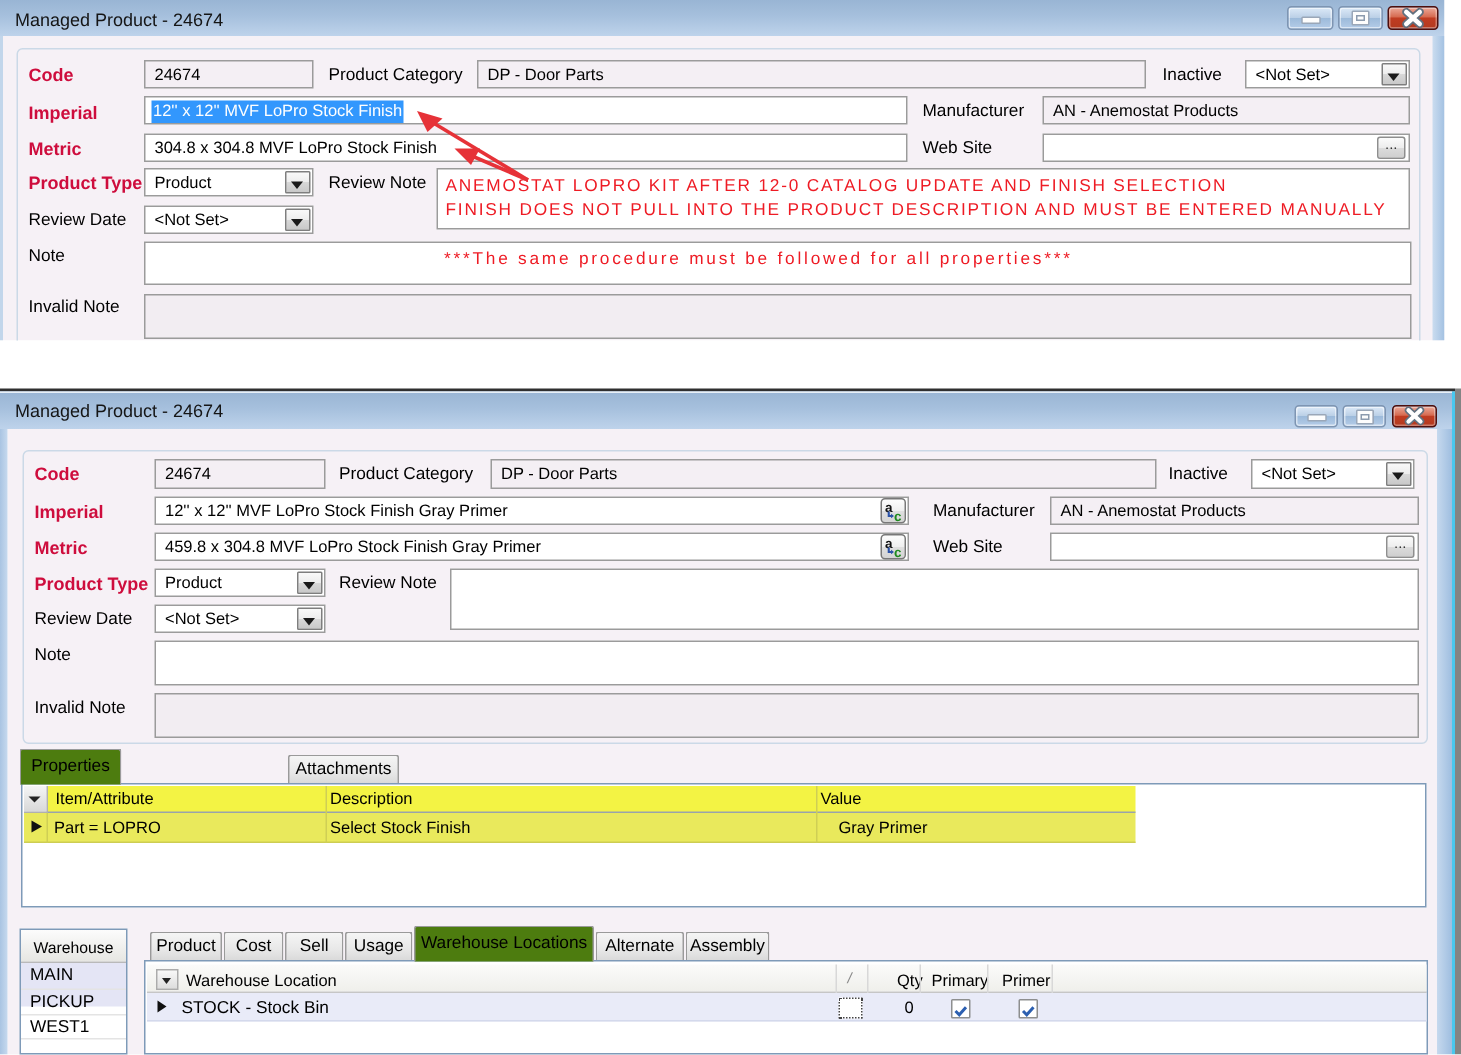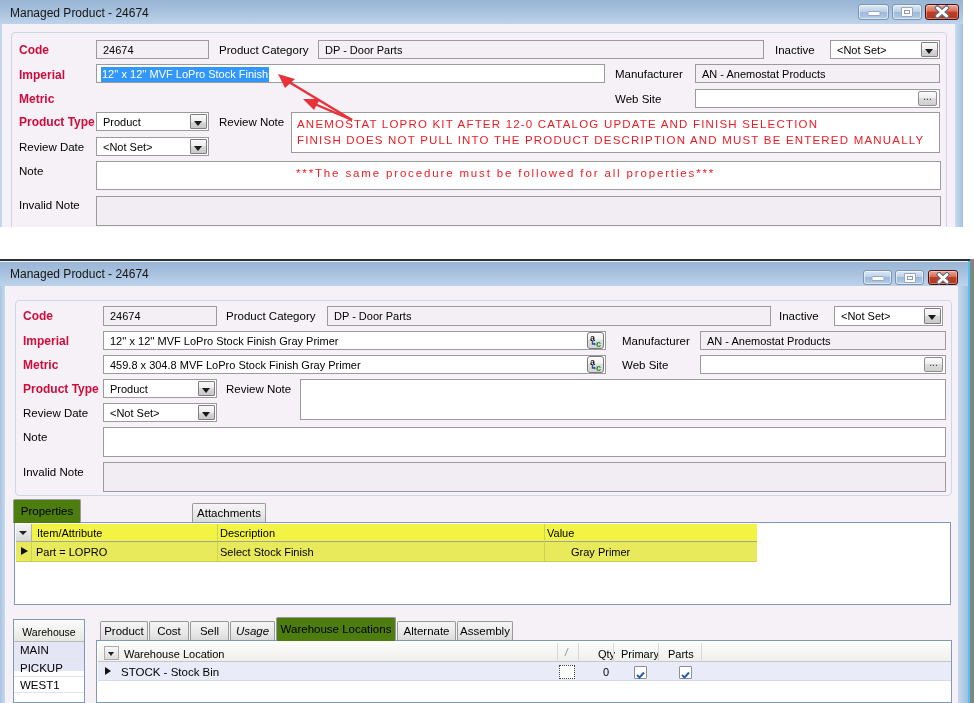--- a/index.html
+++ b/index.html
@@ -69,20 +69,21 @@
   <div class="fld ro" style="left:318px; top:40px; width:446px; height:19px;">DP - Door Parts</div>
   <div class="lbl" style="left:775px; top:44px;">Inactive</div>
   <div class="combo" style="left:830px; top:40px; width:110px; height:19px;">&lt;Not Set&gt;<span class="dbtn"></span></div>
 
   <div class="lblr" style="left:19px; top:68px;">Imperial</div>
   <div class="fld" style="left:96px; top:64px; width:509px; height:19px; padding-left:4px;"><span style="background:#3297FD; color:#fff; padding:1px 1px 2px 1px;">12'' x 12'' MVF LoPro Stock Finish</span></div>
   <div class="lbl" style="left:615px; top:68px;">Manufacturer</div>
   <div class="fld ro" style="left:695px; top:64px; width:245px; height:19px;">AN - Anemostat Products</div>
 
   <div class="lblr" style="left:19px; top:92px;">Metric</div>
+  <div class="fld" style="left:96px; top:89px; width:509px; height:19px;">304.8 x 304.8 MVF LoPro Stock Finish</div>
   <div class="lbl" style="left:615px; top:93px;">Web Site</div>
   <div class="fld" style="left:695px; top:89px; width:245px; height:19px;"></div>
   <div class="dotsbtn" style="left:918px; top:91px;">...</div>
 
   <div class="lblr" style="left:19px; top:115px;">Product Type</div>
   <div class="combo" style="left:96px; top:112px; width:113px; height:19px;">Product<span class="dbtn"></span></div>
   <div class="lbl" style="left:219px; top:116px;">Review Note</div>
   <div class="fld" style="left:291px; top:112px; width:649px; height:41px;"></div>
   <div class="redtx" style="left:297px; top:118px;">ANEMOSTAT LOPRO KIT AFTER 12-0 CATALOG UPDATE AND FINISH SELECTION</div>
   <div class="redtx" style="left:297px; top:134px;">FINISH DOES NOT PULL INTO THE PRODUCT DESCRIPTION AND MUST BE ENTERED MANUALLY</div>
@@ -194,53 +195,53 @@
     <div class="abs" style="left:202px; top:1px; width:1px; height:38px; background:#CFCF55;"></div>
     <div class="abs" style="left:529px; top:1px; width:1px; height:38px; background:#CFCF55;"></div>
     <div class="abs" style="left:22px; top:4px; font-size:11px; color:#000;">Item/Attribute</div>
     <div class="abs" style="left:205px; top:4px; font-size:11px; color:#000;">Description</div>
     <div class="abs" style="left:532px; top:4px; font-size:11px; color:#000;">Value</div>
 
     <span class="abs" style="left:6px; top:24px; width:0; height:0; border-top:4.5px solid transparent; border-bottom:4.5px solid transparent; border-left:7px solid #111;"></span>
         <span class="abs" style="left:16px; top:19px; width:1px; height:20px; background:#CFCF55;"></span>
     <div class="abs" style="left:21px; top:23px; font-size:11px; color:#000;">Part = LOPRO</div>
     <div class="abs" style="left:205px; top:23px; font-size:11px; color:#000;">Select Stock Finish</div>
-    <div class="abs" style="left:556px; top:23px; font-size:11px; color:#000;">Gray Primer</div>
+    <div class="abs" style="left:544px; top:23px; font-size:11px; color:#000;">Gray Primer</div>
   </div>
 
   <div class="gridbox" style="left:13px; top:619px; width:72px; height:84px;">
     <div class="abs" style="left:0px; top:0px; width:70px; height:22px; background:linear-gradient(180deg,#FCFCFC,#E6E6E2); border-bottom:1px solid #B9B9B9; font-size:10.5px; color:#000; text-align:center; padding-top:6px;">Warehouse</div>
     <div class="abs" style="left:0px; top:22px; width:70px; height:29px; background:#E4E5F5; font-size:11.5px; padding:2px 0 0 6px;">MAIN</div>
     <div class="abs" style="left:0px; top:39px; width:70px; height:17px; border-top:1px solid #E4E4E4; font-size:11.5px; padding:2px 0 0 6px;">PICKUP</div>
     <div class="abs" style="left:0px; top:56px; width:70px; height:17px; border-top:1px solid #E4E4E4; border-bottom:1px solid #E4E4E4; font-size:11.5px; padding:2px 0 0 6px;">WEST1</div>
   </div>
 
   <div class="tab" style="left:100px; top:621px; width:48px; height:19px; padding-top:3px;">Product</div>
   <div class="tab" style="left:149px; top:621px; width:40px; height:19px; padding-top:3px;">Cost</div>
   <div class="tab" style="left:190px; top:621px; width:39px; height:19px; padding-top:3px;">Sell</div>
-  <div class="tab" style="left:230px; top:621px; width:45px; height:19px; padding-top:3px;font-style:italic;">Usage</div>
+  <div class="tab" style="left:230px; top:621px; width:45px; height:19px; padding-top:3px;">Usage</div>
   <div class="tab tab-active" style="left:276px; top:617px; width:120px; height:24px; padding-top:5px;">Warehouse Locations</div>
   <div class="tab" style="left:397px; top:621px; width:59px; height:19px; padding-top:3px;">Alternate</div>
   <div class="tab" style="left:457px; top:621px; width:56px; height:19px; padding-top:3px;">Assembly</div>
 
   <div class="gridbox" style="left:96px; top:640px; width:856px; height:63px;">
 
     <div class="abs" style="left:1px; top:2px; width:853px; height:19px; background:linear-gradient(180deg,#FBFBFA,#EFEFEB); border-bottom:1px solid #C6C6C6;"></div>
     <div class="abs" style="left:7px; top:5px; width:15px; height:14px; background:linear-gradient(180deg,#F8F8F8,#DDDDDD); border:1px solid #ABABAB;">
       <span class="abs" style="left:3px; top:5px; width:0; height:0; border-left:3.5px solid transparent; border-right:3.5px solid transparent; border-top:4px solid #222;"></span>
     </div>
     <div class="abs" style="left:27px; top:7px; font-size:11px; color:#000;">Warehouse Location</div>
     <div class="abs" style="left:460px; top:2px; width:1px; height:19px; background:#D8D8D8;"></div>
     <div class="abs" style="left:468px; top:6px; font-size:10px; color:#888; font-style:italic;">/</div>
     <div class="abs" style="left:481px; top:2px; width:1px; height:19px; background:#D8D8D8;"></div>
     <div class="abs" style="left:501px; top:7px; font-size:11px; color:#000;">Qty</div>
     <div class="abs" style="left:516px; top:2px; width:1px; height:19px; background:#D8D8D8;"></div>
     <div class="abs" style="left:524px; top:7px; font-size:11px; color:#000;">Primary</div>
     <div class="abs" style="left:561px; top:2px; width:1px; height:19px; background:#D8D8D8;"></div>
-    <div class="abs" style="left:571px; top:7px; font-size:11px; color:#000;">Parts</div>
+    <div class="abs" style="left:571px; top:7px; font-size:11px; color:#000;">Primer</div>
     <div class="abs" style="left:604px; top:2px; width:1px; height:19px; background:#D8D8D8;"></div>
 
     <div class="abs" style="left:1px; top:21px; width:853px; height:19px; background:#E9EBF8; border-bottom:1px solid #D4D9EC;"></div>
     <span class="abs" style="left:8px; top:26px; width:0; height:0; border-top:4px solid transparent; border-bottom:4px solid transparent; border-left:6px solid #111;"></span>
     <div class="abs" style="left:24px; top:25px; font-size:11.5px; color:#000;">STOCK - Stock Bin</div>
     <div class="abs" style="left:462px; top:24px; width:16px; height:14px; background:#fff; border:1px dotted #444;"></div>
     <div class="abs" style="left:506px; top:25px; font-size:11px; color:#000;">0</div>
     <div class="chk" style="left:537px; top:25px;"><svg width="11" height="11" viewBox="0 0 11 11">
             <path d="M2 5 L4.5 7.5 L9 2.5" stroke="#2C5FB0" stroke-width="2" fill="none"></path>
           </svg></div>

